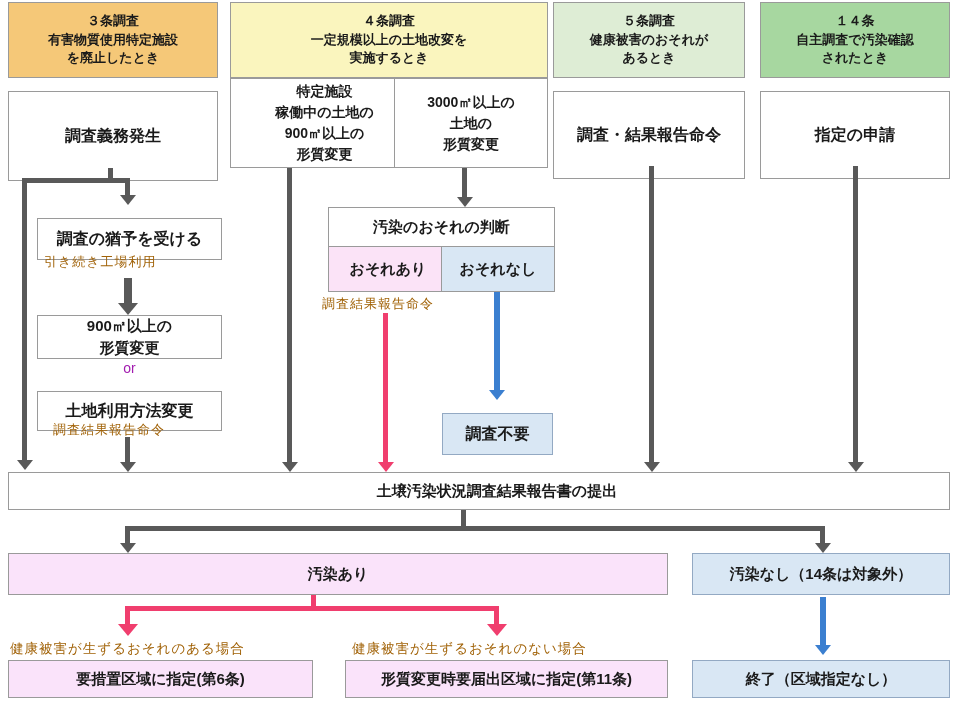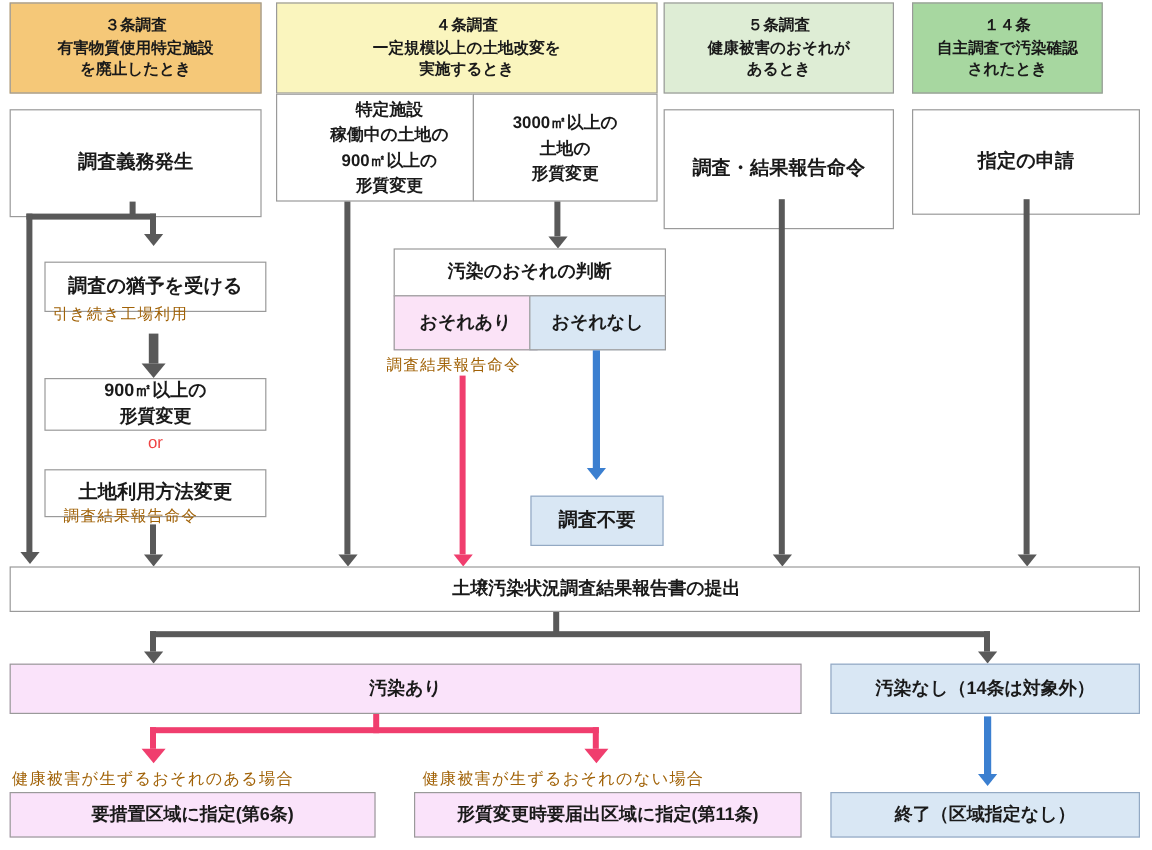--- a/index.html
+++ b/index.html
@@ -32,21 +32,21 @@
   .arrow-down{position:absolute;background:#595959;}
   .arrow-down::after{
     content:"";position:absolute;top:100%;left:50%;margin-left:-8px;
     border:8px solid transparent;border-bottom:none;border-top:10px solid #595959;
   }
   .arrow-down.thick::after{margin-left:-10px;border-width:10px;border-bottom:none;border-top:12px solid #595959;}
   .arrow-down.pink{background:#F03E6E;}
   .arrow-down.pink::after{border-top-color:#F03E6E;}
   .arrow-down.blue{background:#3B7FD0;}
   .arrow-down.blue::after{border-top-color:#3B7FD0;}
-  .or-label{position:absolute;color:#ef4444;font-size:14px;font-weight:normal;text-align:center;}
+  .or-label{position:absolute;color:#a21caf;font-size:14px;font-weight:normal;text-align:center;}
 </style>
 </head>
 <body>
 
 <div id="canvas">
 
   <div class="box hdr a3" style="left:8px;top:2px;width:210px;height:76px;">３条調査
 有害物質使用特定施設
 を廃止したとき</div>
   <div class="box body16" style="left:8px;top:78px;width:210px;height:90px;">調査義務発生</div>
@@ -58,23 +58,23 @@
 稼働中の土地の
 900㎡以上の
 形質変更</div>
   <div class="box sub" style="left:394px;top:78px;width:154px;height:90px;">3000㎡以上の
 土地の
 形質変更</div>
 
   <div class="box hdr a5" style="left:553px;top:2px;width:192px;height:76px;">５条調査
 健康被害のおそれが
 あるとき</div>
-  <div class="box body16" style="left:553px;top:78px;width:192px;height:100px;">調査・結果報告命令</div>
+  <div class="box body16" style="left:553px;top:78px;width:192px;height:88px;">調査・結果報告命令</div>
 
-  <div class="box hdr a14" style="left:760px;top:2px;width:159px;height:76px;">１４条
+  <div class="box hdr a14" style="left:760px;top:2px;width:190px;height:76px;">１４条
 自主調査で汚染確認
 されたとき</div>
   <div class="box body16" style="left:760px;top:78px;width:190px;height:88px;">指定の申請</div>
 
   <div class="line" style="left:108px;top:168px;width:5px;height:14px;"></div>
   <div class="line" style="left:22px;top:178px;width:108px;height:5px;"></div>
   <div class="arrow-down" style="left:22px;top:178px;width:5px;height:282px;"></div>
   <div class="arrow-down" style="left:125px;top:178px;width:5px;height:17px;"></div>
 
   <div class="box body16" style="left:37px;top:205px;width:185px;height:42px;">調査の猶予を受ける</div>

